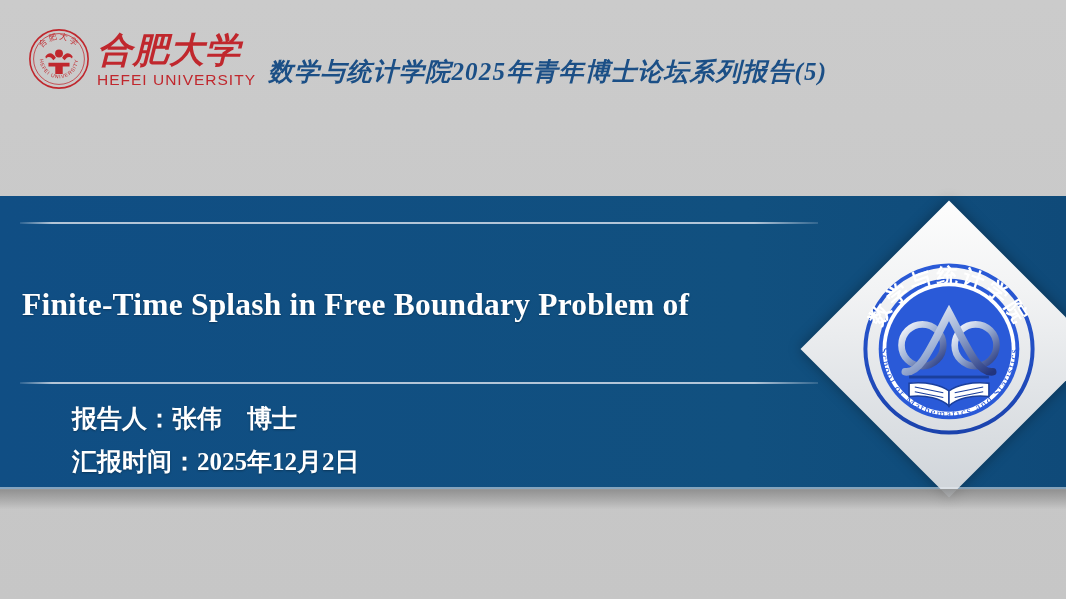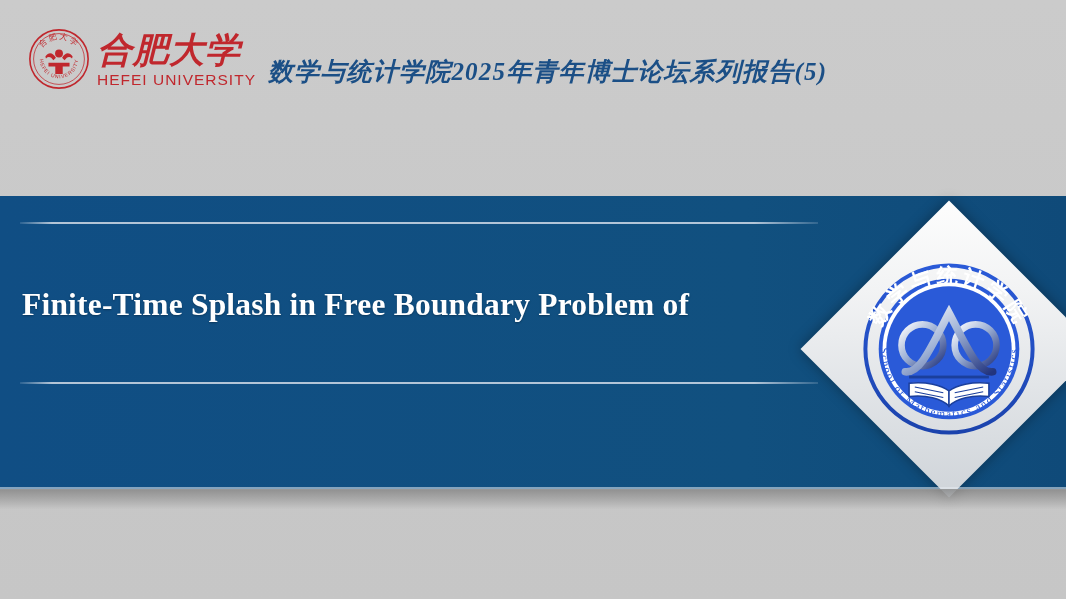--- a/index.html
+++ b/index.html
@@ -235,20 +235,24 @@
     <div class="panel-inner"></div>
 
     <div class="rule rule-top"></div>
 
     <div class="main-title">
       <div>Finite-Time Splash in Free Boundary Problem of</div>
     </div>
 
     <div class="rule rule-mid"></div>
 
+    <div class="meta">
+      <span class="meta-line">报告人：张伟　博士</span>
+      <span class="meta-line">汇报时间：2025年12月2日</span>
+    </div>
   </div>
 
   <div class="diamond-wrap">
     <div class="diamond"></div>
 
     <div class="emblem">
       <svg viewBox="0 0 200 200" width="190" height="190" aria-hidden="true">
         <defs>
           <linearGradient id="curveGrad" x1="0" y1="0" x2="1" y2="1">
             <stop offset="0%" stop-color="#ffffff"></stop>

